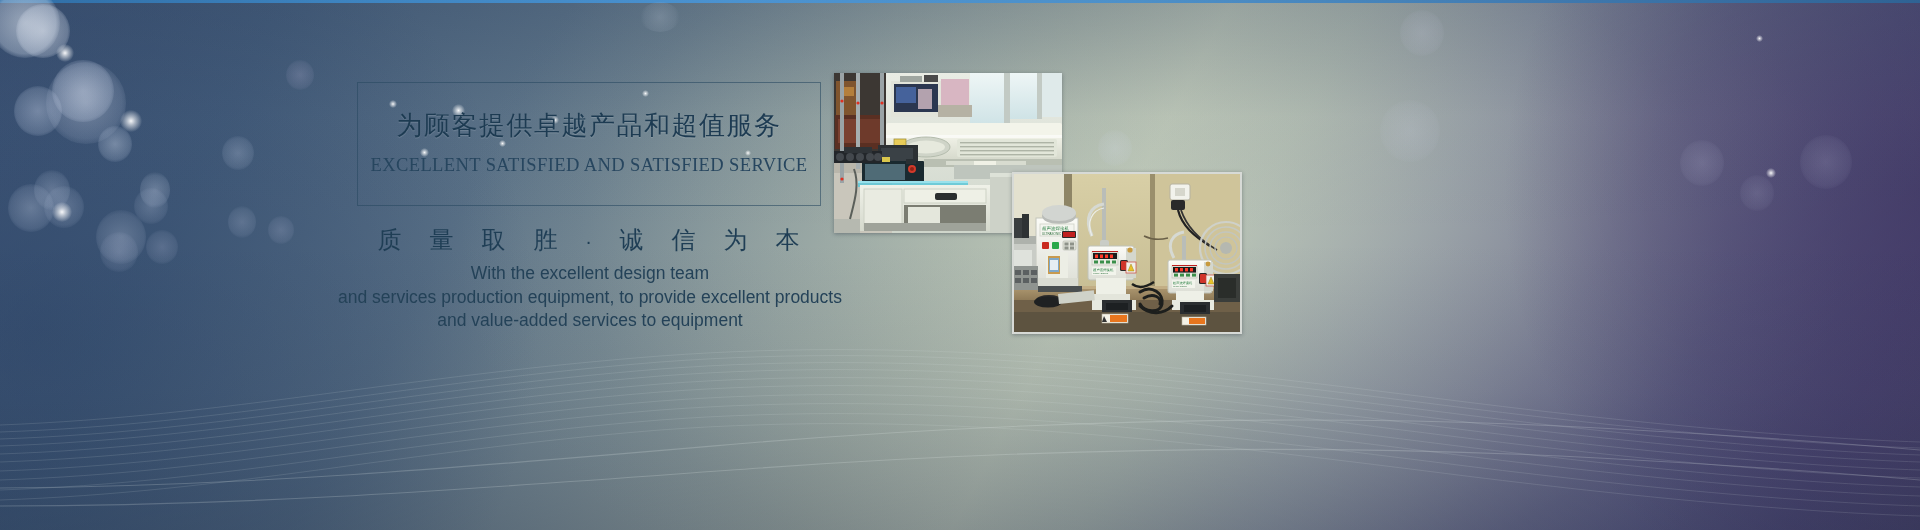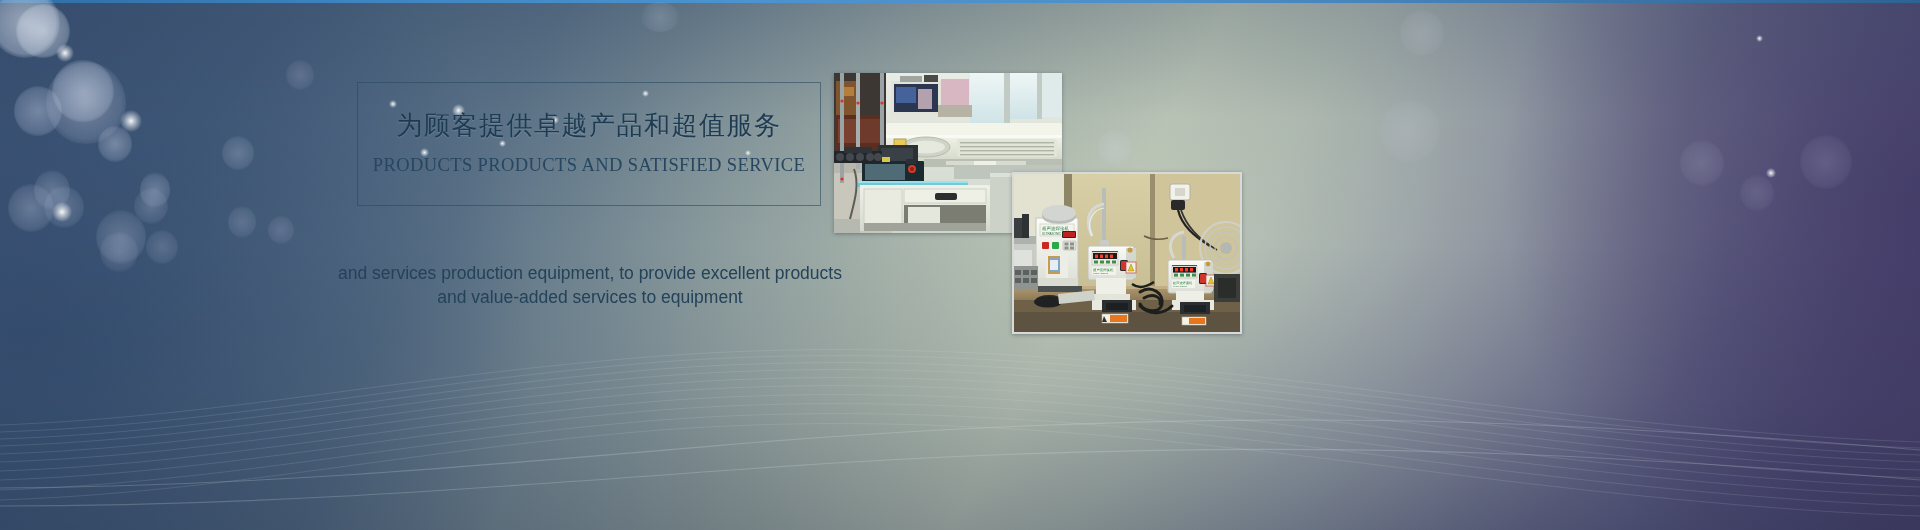--- a/index.html
+++ b/index.html
@@ -246,24 +246,28 @@
       <path d="M0,276 C260,276 480,258 760,238 C1040,218 1300,214 1560,226 C1720,234 1850,244 1920,250"></path>
     </g>
   </svg>
 
   <div class="content">
 
     <div class="slogan-box"></div>
 
     <div class="title-cn">为顾客提供卓越产品和超值服务</div>
 
-    <div class="title-en">PRODUCTS PRODUCTS AND SATISFIED SERVICE</div>
-
+    <div class="title-en">EXCELLENT SATISFIED AND SATISFIED SERVICE</div>
+
+    <div class="motto">
+      <span class="ch">质</span><span class="ch">量</span><span class="ch">取</span><span class="ch">胜</span><span class="dot">·</span><span class="ch">诚</span><span class="ch">信</span><span class="ch">为</span><span class="ch">本</span>
+    </div>
 
     <div class="para">
+      <div>With the excellent design team</div>
       <div>and services production equipment, to provide excellent products</div>
       <div>and value-added services to equipment</div>
     </div>
 
     <div class="photo photo-1">
       <svg width="228" height="160" viewBox="0 0 228 160">
         <defs>
           <linearGradient id="wallA" x1="0" y1="0" x2="0" y2="1">
             <stop offset="0" stop-color="#e9ece4"></stop>
               <stop offset="1" stop-color="#cfd6cb"></stop>

